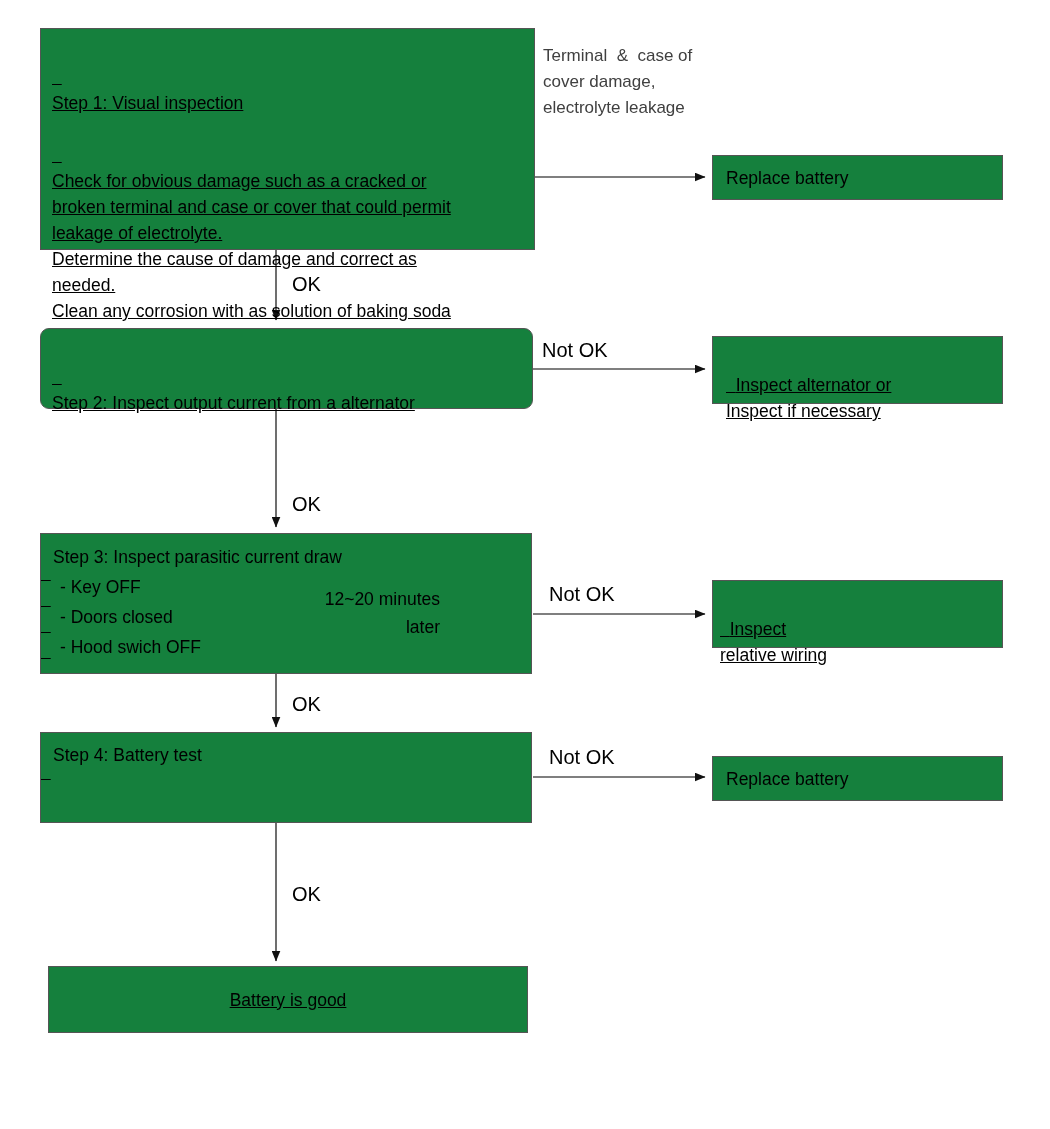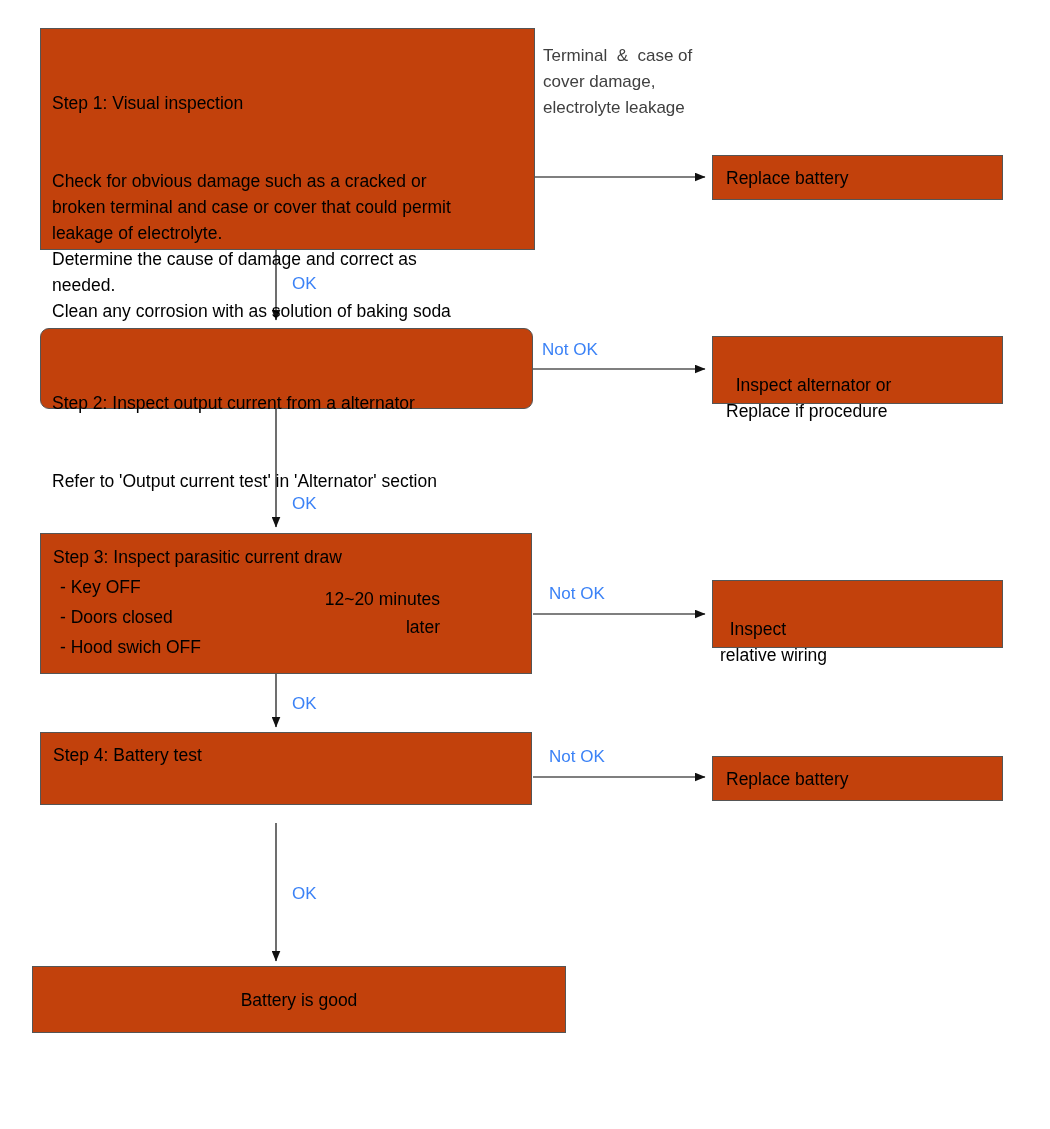--- a/index.html
+++ b/index.html
@@ -19,40 +19,41 @@
     position: absolute;
     left: 0;
     top: 0;
     width: 1050px;
     height: 1129px;
   }
   .box {
     position: absolute;
     box-sizing: border-box;
     border: 1.6px solid #555555;
-    background: #c2410c;
+    background: #15803d;
     font-size: 17.5px;
     line-height: 26px;
     color: #000000;
     white-space: pre;
+    text-decoration: underline;
   }
   .box.pad {
     padding: 9px 0 0 11px;
   }
   .box.center {
     display: flex;
     align-items: center;
     justify-content: center;
     padding: 8px;
   }
   .label {
     position: absolute;
-    font-size: 17px;
+    font-size: 20px;
     line-height: 24px;
-    color: #3b82f6;
+    color: #000000;
     white-space: pre;
   }
   .side-note {
     position: absolute;
     font-size: 17px;
     line-height: 26px;
     white-space: pre;
     color: #404040;
   }
   .bullets {
@@ -135,28 +136,27 @@
 electrolyte leakage</div>
 
 <div class="box center" style="left:712px; top:155px; width:291px; height:45px;">
   <span style="position:absolute; left:13px;">Replace battery</span>
 </div>
 
 <div class="label" style="left:292px; top:272px;">OK</div>
 
 <div class="box pad" style="left:40px; top:328px; width:493px; height:81px;border-radius:9px;">
   <div>Step 2: Inspect output current from a alternator</div>
-  <div>Refer to 'Output current test' in 'Alternator' section</div>
 </div>
 
 <div class="label" style="left:542px; top:338px;">Not OK</div>
 
 <div class="box" style="left:712px; top:336px; width:291px; height:68px; padding:9px 0 0 13px;">
   <span>Inspect alternator or
-Replace if procedure</span>
+Inspect if necessary</span>
 </div>
 
 <div class="label" style="left:292px; top:492px;">OK</div>
 
 <div class="box" style="left:40px; top:533px; width:492px; height:141px; padding:0;">
   <div style="position:absolute; left:12px; top:10px;">Step 3: Inspect parasitic current draw</div>
   <div class="bullets" style="left:19px; top:38px;">- Key OFF</div>
   <div class="bullets" style="left:19px; top:68px;">- Doors closed</div>
   <div class="bullets" style="left:19px; top:98px;">- Hood swich OFF</div>
 </div>
@@ -166,27 +166,27 @@
 
 <div class="label" style="left:549px; top:582px;">Not OK</div>
 
 <div class="box" style="left:712px; top:580px; width:291px; height:68px; padding:9px 0 0 7px;">
   <span>Inspect
 relative wiring</span>
 </div>
 
 <div class="label" style="left:292px; top:692px;">OK</div>
 
-<div class="box" style="left:40px; top:732px; width:492px; height:73px; padding:0;">
+<div class="box" style="left:40px; top:732px; width:492px; height:91px; padding:0;">
   <div style="position:absolute; left:12px; top:9px;">Step 4: Battery test</div>
 </div>
 
 <div class="label" style="left:549px; top:745px;">Not OK</div>
 
 <div class="box center" style="left:712px; top:756px; width:291px; height:45px;">
   <span style="position:absolute; left:13px;">Replace battery</span>
 </div>
 
 <div class="label" style="left:292px; top:882px;">OK</div>
 
-<div class="box center" style="left:32px; top:966px; width:534px; height:67px;">
+<div class="box center" style="left:48px; top:966px; width:480px; height:67px;">
   <span>Battery is good</span>
 </div>
 
 </body></html>

